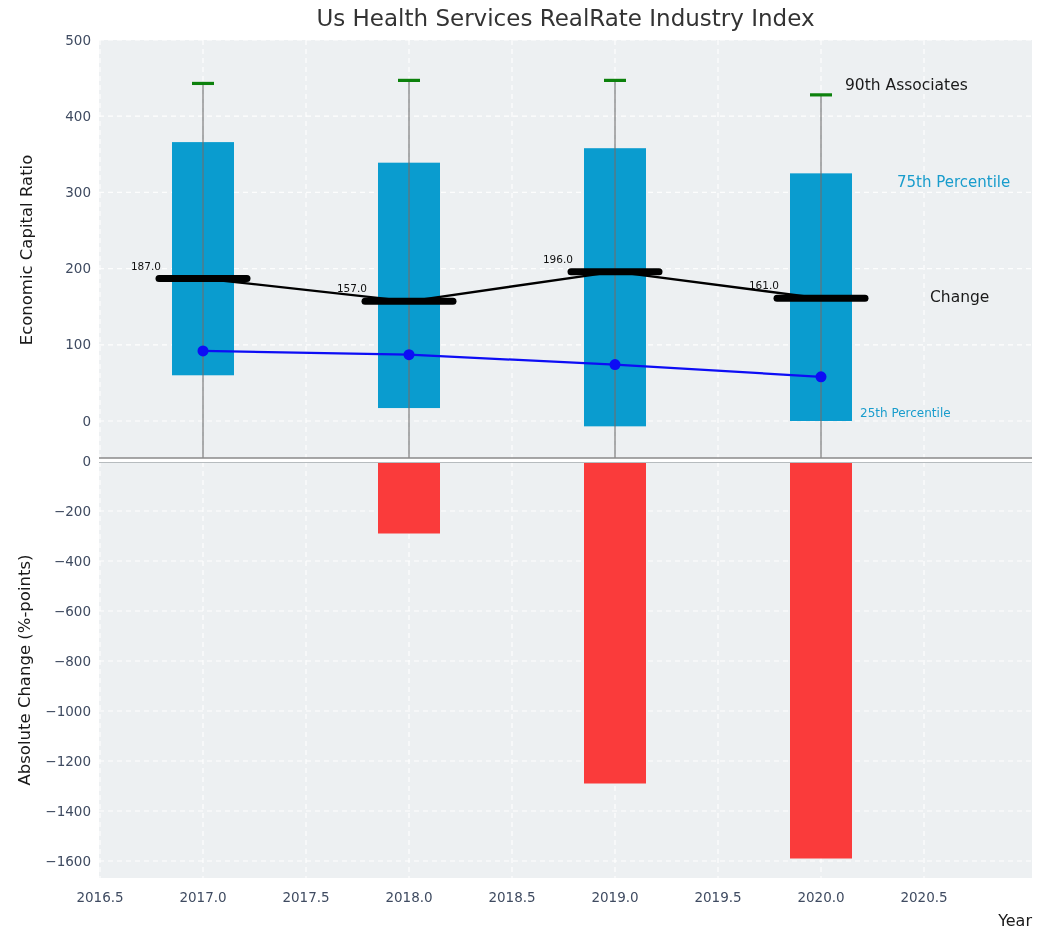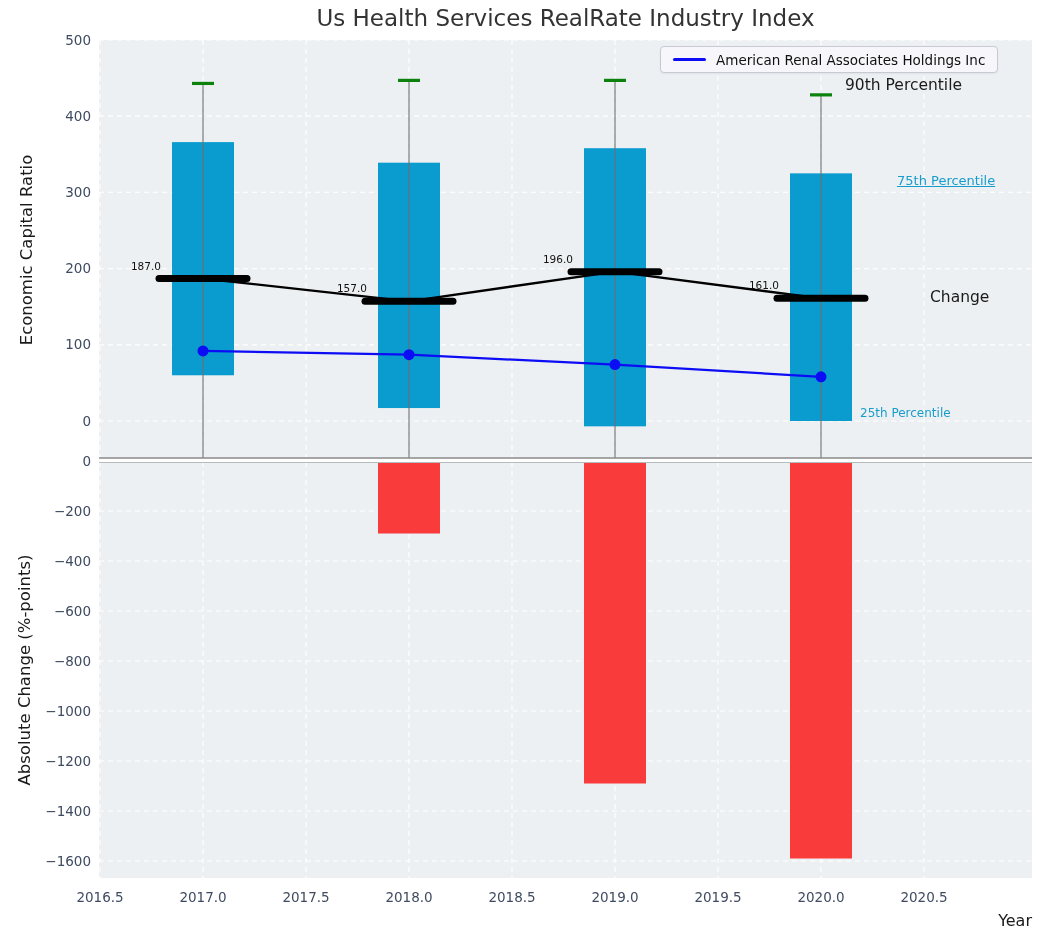--- a/index.html
+++ b/index.html
@@ -12,21 +12,21 @@
   .ylab-top{left:26px;top:250px;transform:translate(-50%,-50%) rotate(-90deg);font-size:16.5px;color:#1a1a1a;}
   .ylab-bot{left:24px;top:670px;transform:translate(-50%,-50%) rotate(-90deg);font-size:16.5px;color:#1a1a1a;}
   .xlab{left:99px;top:911px;width:933px;text-align:right;font-size:16px;color:#1a1a1a;}
   .legend{left:660px;top:46px;height:27px;display:flex;align-items:center;gap:10px;
           padding:0 12px;background:#f6f6fb;border:1px solid #c9c9d4;border-radius:4px;
           box-shadow:0 1px 2px rgba(0,0,0,0.05);box-sizing:border-box;}
   .legend-sample{display:inline-block;width:33px;height:3px;border-radius:2px;background:#0d0df5;}
   .legend-label{font-size:13.5px;color:#111111;}
   .ann-90{left:845px;top:76px;font-size:15.5px;color:#1a1a1a;}
   .ann-median{left:930px;top:288px;font-size:15.5px;color:#1a1a1a;}
-  .ann-75{left:897px;top:173px;font-size:13px;text-decoration:underline;}
+  .ann-75{left:897px;top:173px;font-size:15px;}
   .ann-25{left:860px;top:406px;font-size:12px;}
 </style>
 </head>
 <body>
 
 <div class="fig">
   <svg id="chart" width="1039" height="942" viewBox="0 0 1039 942">
       <rect x="99" y="40" width="933" height="418" fill="#edf0f2"></rect>
       <rect x="99" y="462" width="933" height="416" fill="#edf0f2"></rect>
       <line stroke="#ffffff" stroke-width="1.2" stroke-dasharray="5 4" opacity="0.9" x1="100" x2="100" y1="40" y2="458"></line>
@@ -117,22 +117,18 @@
       <text font-size="13.5" fill="#3f4b61" x="821" y="902" text-anchor="middle">2020.0</text>
       <text font-size="13.5" fill="#3f4b61" x="924" y="902" text-anchor="middle">2020.5</text>
     </svg>
 
   <div class="overlay title" style="color: rgb(51, 51, 51);">Us Health Services RealRate Industry Index</div>
 
   <div class="overlay ylab-top">Economic Capital Ratio</div>
   <div class="overlay ylab-bot">Absolute Change (%-points)</div>
   <div class="overlay xlab">Year</div>
 
-  <div class="overlay legend">
-    <span class="legend-sample" style="background: rgb(13, 13, 245);"></span>
-    <span class="legend-label">American Renal Associates Holdings Inc</span>
-  </div>
 
-  <div class="overlay ann-90">90th Percentile</div>
+  <div class="overlay ann-90">90th Associates</div>
   <div class="overlay ann-median">Change</div>
   <div class="overlay ann-75" style="color: rgb(24, 156, 204);">75th Percentile</div>
   <div class="overlay ann-25" style="color: rgb(24, 156, 204);">25th Percentile</div>
 </div>
 
 </body></html>

